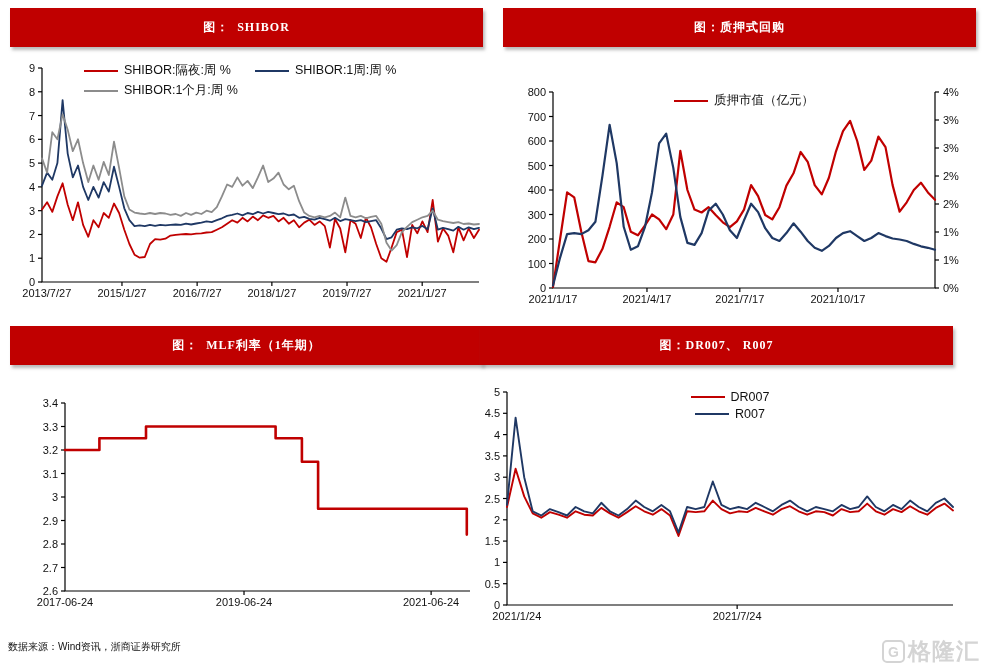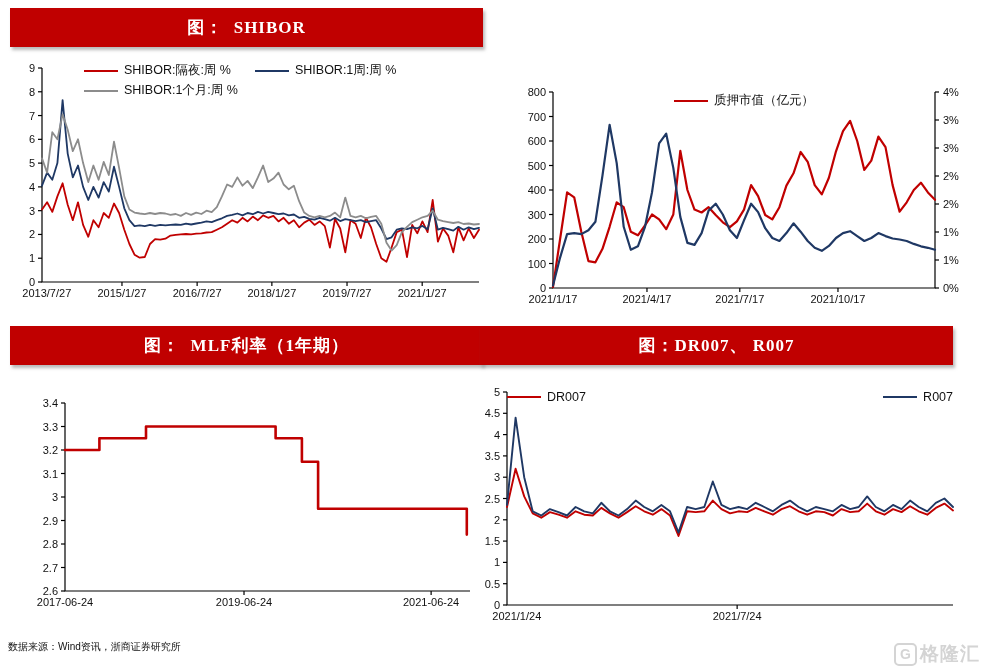--- a/index.html
+++ b/index.html
@@ -7,44 +7,44 @@
        font-family:"Liberation Sans","DejaVu Sans",sans-serif;}
   .panel{position:absolute;width:493px;height:320px;}
   .p-tl{left:0;top:0;}
   .p-tr{left:493px;top:0;}
   .p-bl{left:0;top:318px;text-decoration:underline;}
   .p-br{left:470px;top:318px;}
   .titlebar{position:absolute;left:10px;right:10px;top:8px;height:39px;
             background:#c00000;color:#ffffff;
             display:flex;align-items:center;justify-content:center;
             font-family:"Liberation Serif","DejaVu Serif",serif;
-            font-weight:bold;font-size:17px;letter-spacing:1px;
+            font-weight:bold;font-size:12px;letter-spacing:1px;
             box-shadow:2px 3px 3px rgba(130,130,130,0.55);
             white-space:pre;}
   svg.chart{position:absolute;left:0;display:block;}
   .p-tl svg.chart{top:52px;}
   .p-tr svg.chart{top:52px;}
   .p-bl svg.chart{top:52px;}
   .p-br svg.chart{top:52px;}
   .tick-label{font-family:"Liberation Sans","DejaVu Sans",sans-serif;font-size:11px;fill:#111111;}
   .legend{position:absolute;display:flex;flex-wrap:wrap;align-items:center;row-gap:3px;}
   .legend-shibor{left:84px;top:62px;width:368px;column-gap:24px;justify-content:flex-start;}
   .legend-repo{left:60px;top:92px;width:382px;column-gap:14px;justify-content:center;}
   .legend-mlf{left:65px;top:70px;width:405px;justify-content:center;}
-  .legend-dr{left:37px;top:72px;width:446px;column-gap:86px;justify-content:space-between;}
+  .legend-dr{left:37px;top:72px;width:446px;justify-content:flex-end;flex-direction:column;}
   .legend-item{display:flex;align-items:center;white-space:nowrap;
                font-size:12.5px;color:#111111;}
   .legend-swatch{display:inline-block;width:34px;height:0;border-top-style:solid;margin-right:6px;}
   .footer{position:absolute;left:8px;top:640px;font-size:10px;color:#111111;}
   .watermark{position:absolute;right:6px;bottom:3px;display:flex;align-items:center;
              color:#d4d4d4;font-weight:bold;}
   .wm-box{display:flex;align-items:center;justify-content:center;
           width:19px;height:19px;border:2.5px solid #d4d4d4;border-radius:5px;
           font-size:14px;margin-right:3px;color:#d4d4d4;}
-  .wm-text{font-size:19px;letter-spacing:1px;}
+  .wm-text{font-size:23px;letter-spacing:1px;}
 </style>
 </head>
 <body>
 
 <div class="panel p-tl">
   <div class="titlebar">
     <span>图：  SHIBOR</span>
   </div>
   <svg class="chart" width="493" height="262">
       <path d="M42 16 L42 230 L479 230" stroke="#000000" fill="none" stroke-width="1.2"></path>
@@ -93,20 +93,23 @@
         <span>SHIBOR:1周:周 %</span>
       </span>
       <span class="legend-item">
         <span class="legend-swatch" style="border-top-color: rgb(140, 140, 140); border-top-width: 2.5px;"></span>
         <span>SHIBOR:1个月:周 %</span>
       </span>
     </div>
 </div>
 
 <div class="panel p-tr">
+  <div class="titlebar">
+    <span>图：质押式回购</span>
+  </div>
   <svg class="chart" width="493" height="262">
       <path d="M60 40 L60 236 L442 236 L442 40" stroke="#000000" fill="none" stroke-width="1.2"></path>
       <line x1="56" y1="236" x2="60" y2="236" stroke="#000000" stroke-width="1.2"></line>
       <text x="53" y="240" text-anchor="end" class="tick-label">0</text>
       <line x1="56" y1="211.5" x2="60" y2="211.5" stroke="#000000" stroke-width="1.2"></line>
       <text x="53" y="215.5" text-anchor="end" class="tick-label">100</text>
       <line x1="56" y1="187" x2="60" y2="187" stroke="#000000" stroke-width="1.2"></line>
       <text x="53" y="191" text-anchor="end" class="tick-label">200</text>
       <line x1="56" y1="162.5" x2="60" y2="162.5" stroke="#000000" stroke-width="1.2"></line>
       <text x="53" y="166.5" text-anchor="end" class="tick-label">300</text>

